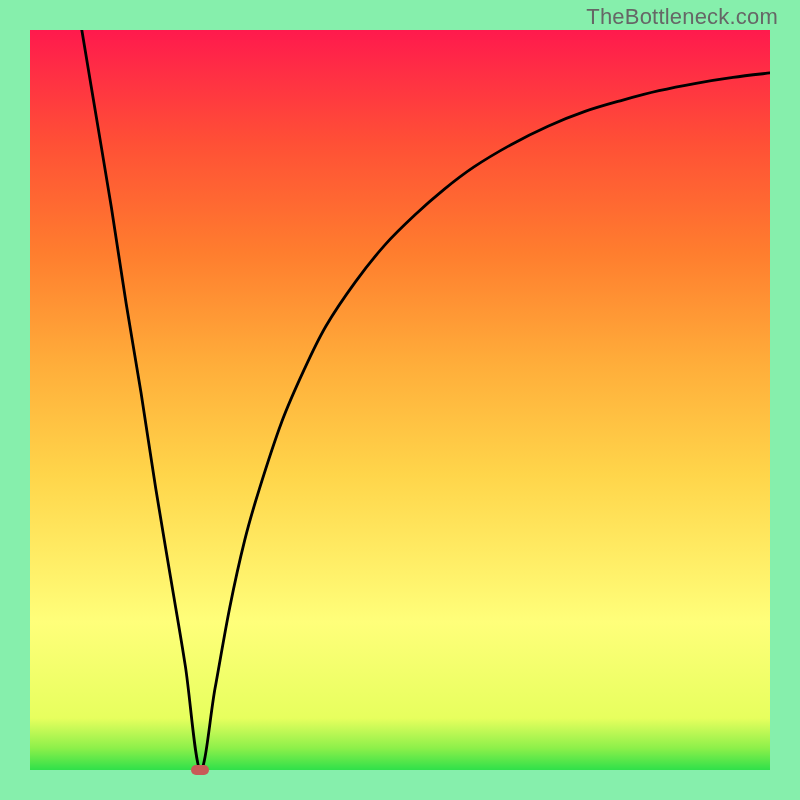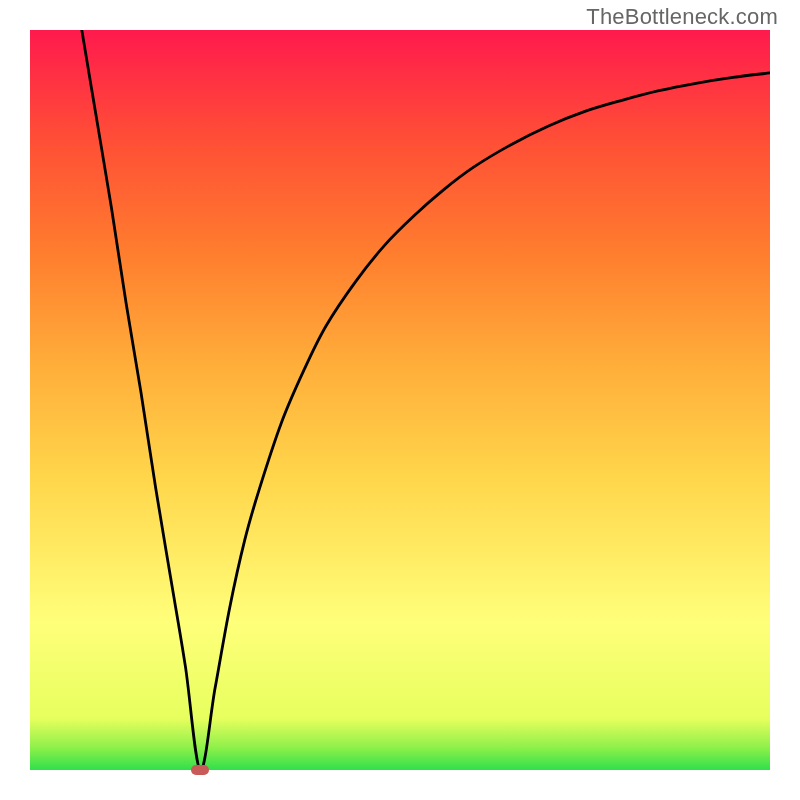--- a/index.html
+++ b/index.html
@@ -1,21 +1,21 @@
 <!DOCTYPE html>
 <html><head>
 <meta charset="utf-8">
 <style>
   * { margin: 0; padding: 0; box-sizing: border-box; }
   html, body { width: 800px; height: 800px; overflow: hidden; background: #000; }
   .container {
     position: relative;
     width: 800px;
     height: 800px;
-    background: #ffffff;
+    background: #86efac;
   }
   .plot-area {
     position: absolute;
     left: 30px;
     top: 30px;
     width: 740px;
     height: 740px;
     background: linear-gradient(to top,
       #2fe04a 0%,
       #8ef04a 3%,

